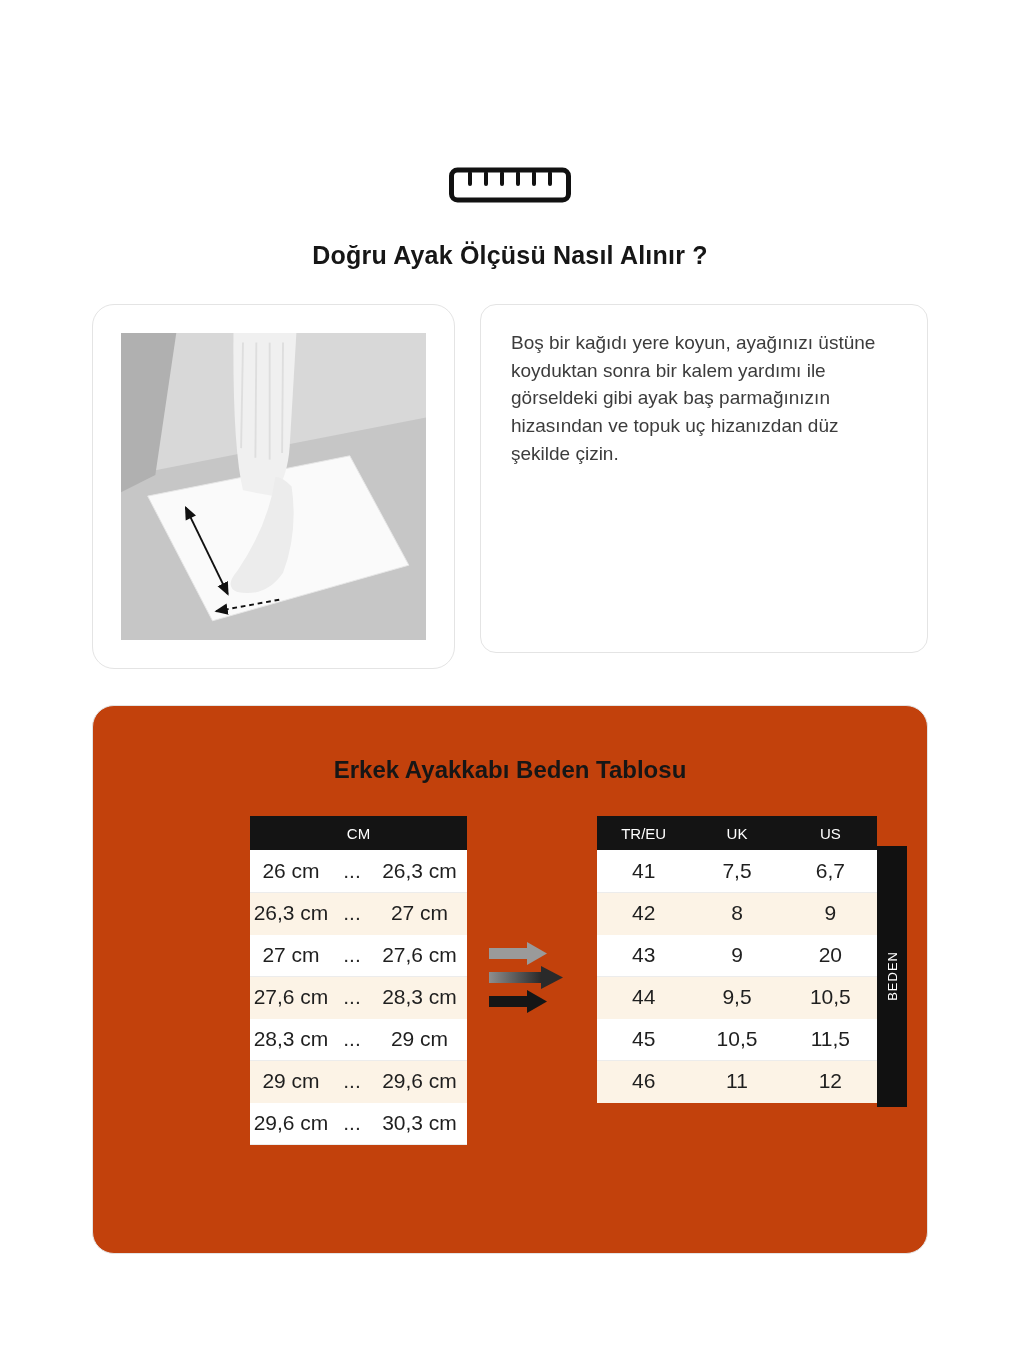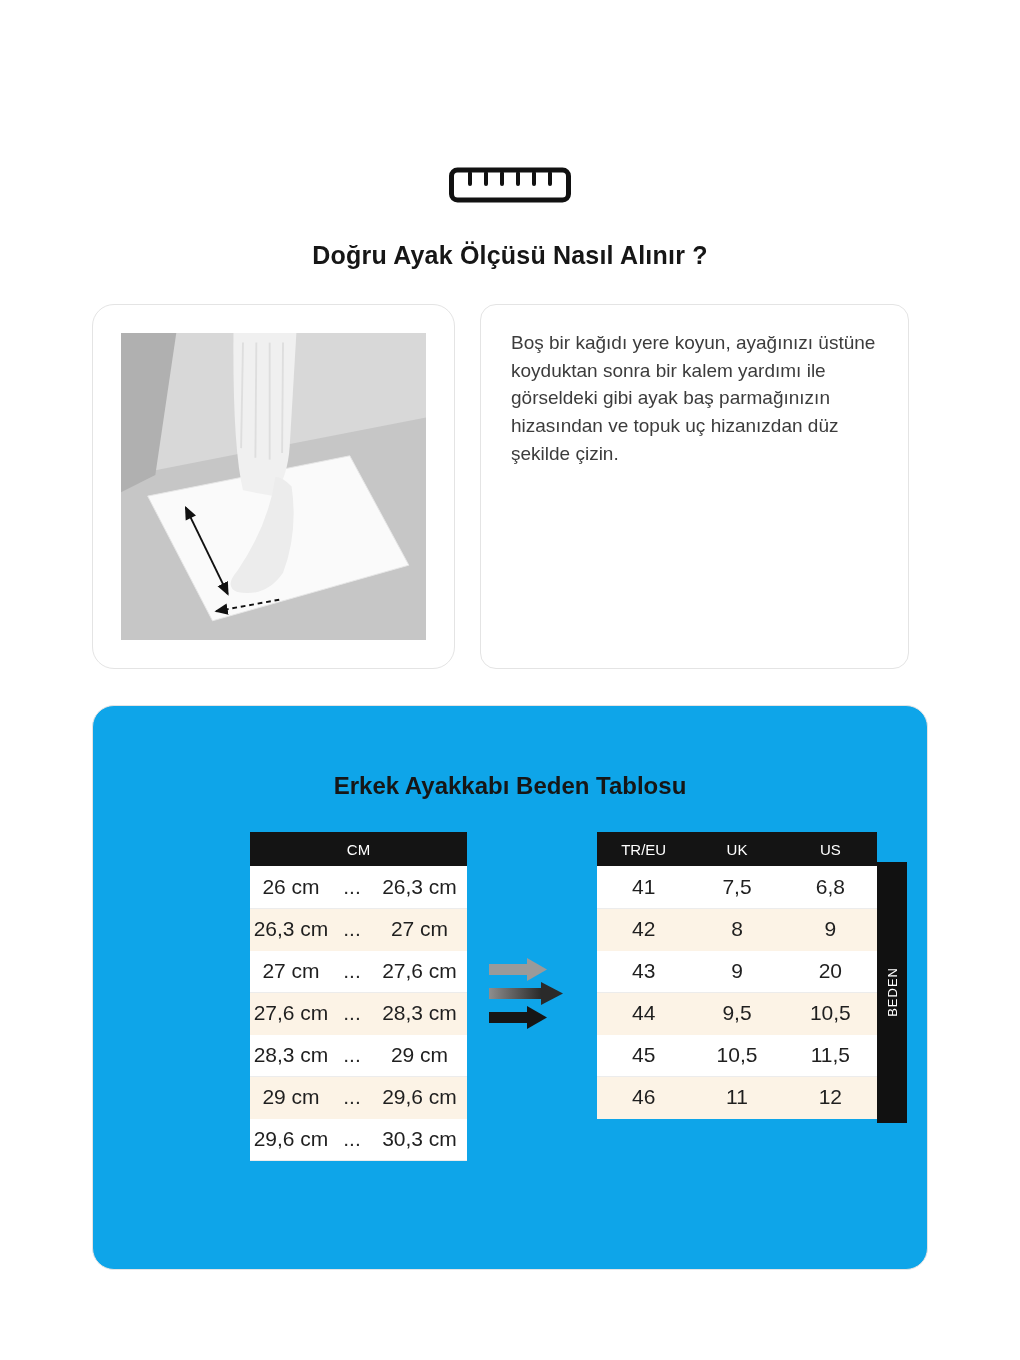--- a/index.html
+++ b/index.html
@@ -43,20 +43,21 @@
     flex-shrink: 0;
     border: 1px solid #e4e4e4;
     border-radius: 22px;
     padding: 28px;
     background: #fff;
   }
   .photo-card svg { width: 100%; height: 100%; display: block; }
   .steps {
     flex: 1;
     display: flex;
+    flex-direction: column;
     gap: 13px;
   }
   .step-card {
     border: 1px solid #e4e4e4;
     border-radius: 16px;
     padding: 24px 30px;
     background: #fff;
     display: flex;
   }
   .step-card.first { flex: 0.95; align-items: flex-start; }
@@ -66,22 +67,22 @@
     line-height: 1.46;
     color: #3c3c3c;
     max-width: 410px;
   }
 
   
   .chart-card {
     margin: 36px 92px 0;
     border: 1px solid #e4e4e4;
     border-radius: 22px;
-    padding: 66px 20px 108px;
-    background: #0ea5e9;
+    padding: 50px 20px 108px;
+    background: #c2410c;
   }
   .chart-title {
     text-align: center;
     font-size: 24px;
     font-weight: 700;
     color: #161616;
     margin-bottom: 32px;
   }
   .tables {
     display: flex;
@@ -279,21 +280,21 @@
             <tr>
               <th>TR/EU</th>
               <th>UK</th>
               <th>US</th>
             </tr>
           </thead>
           <tbody>
             <tr>
               <td>41</td>
               <td>7,5</td>
-              <td>6,8</td>
+              <td>6,7</td>
             </tr>
             <tr class="alt">
               <td>42</td>
               <td>8</td>
               <td>9</td>
             </tr>
             <tr>
               <td>43</td>
               <td>9</td>
               <td>20</td>

